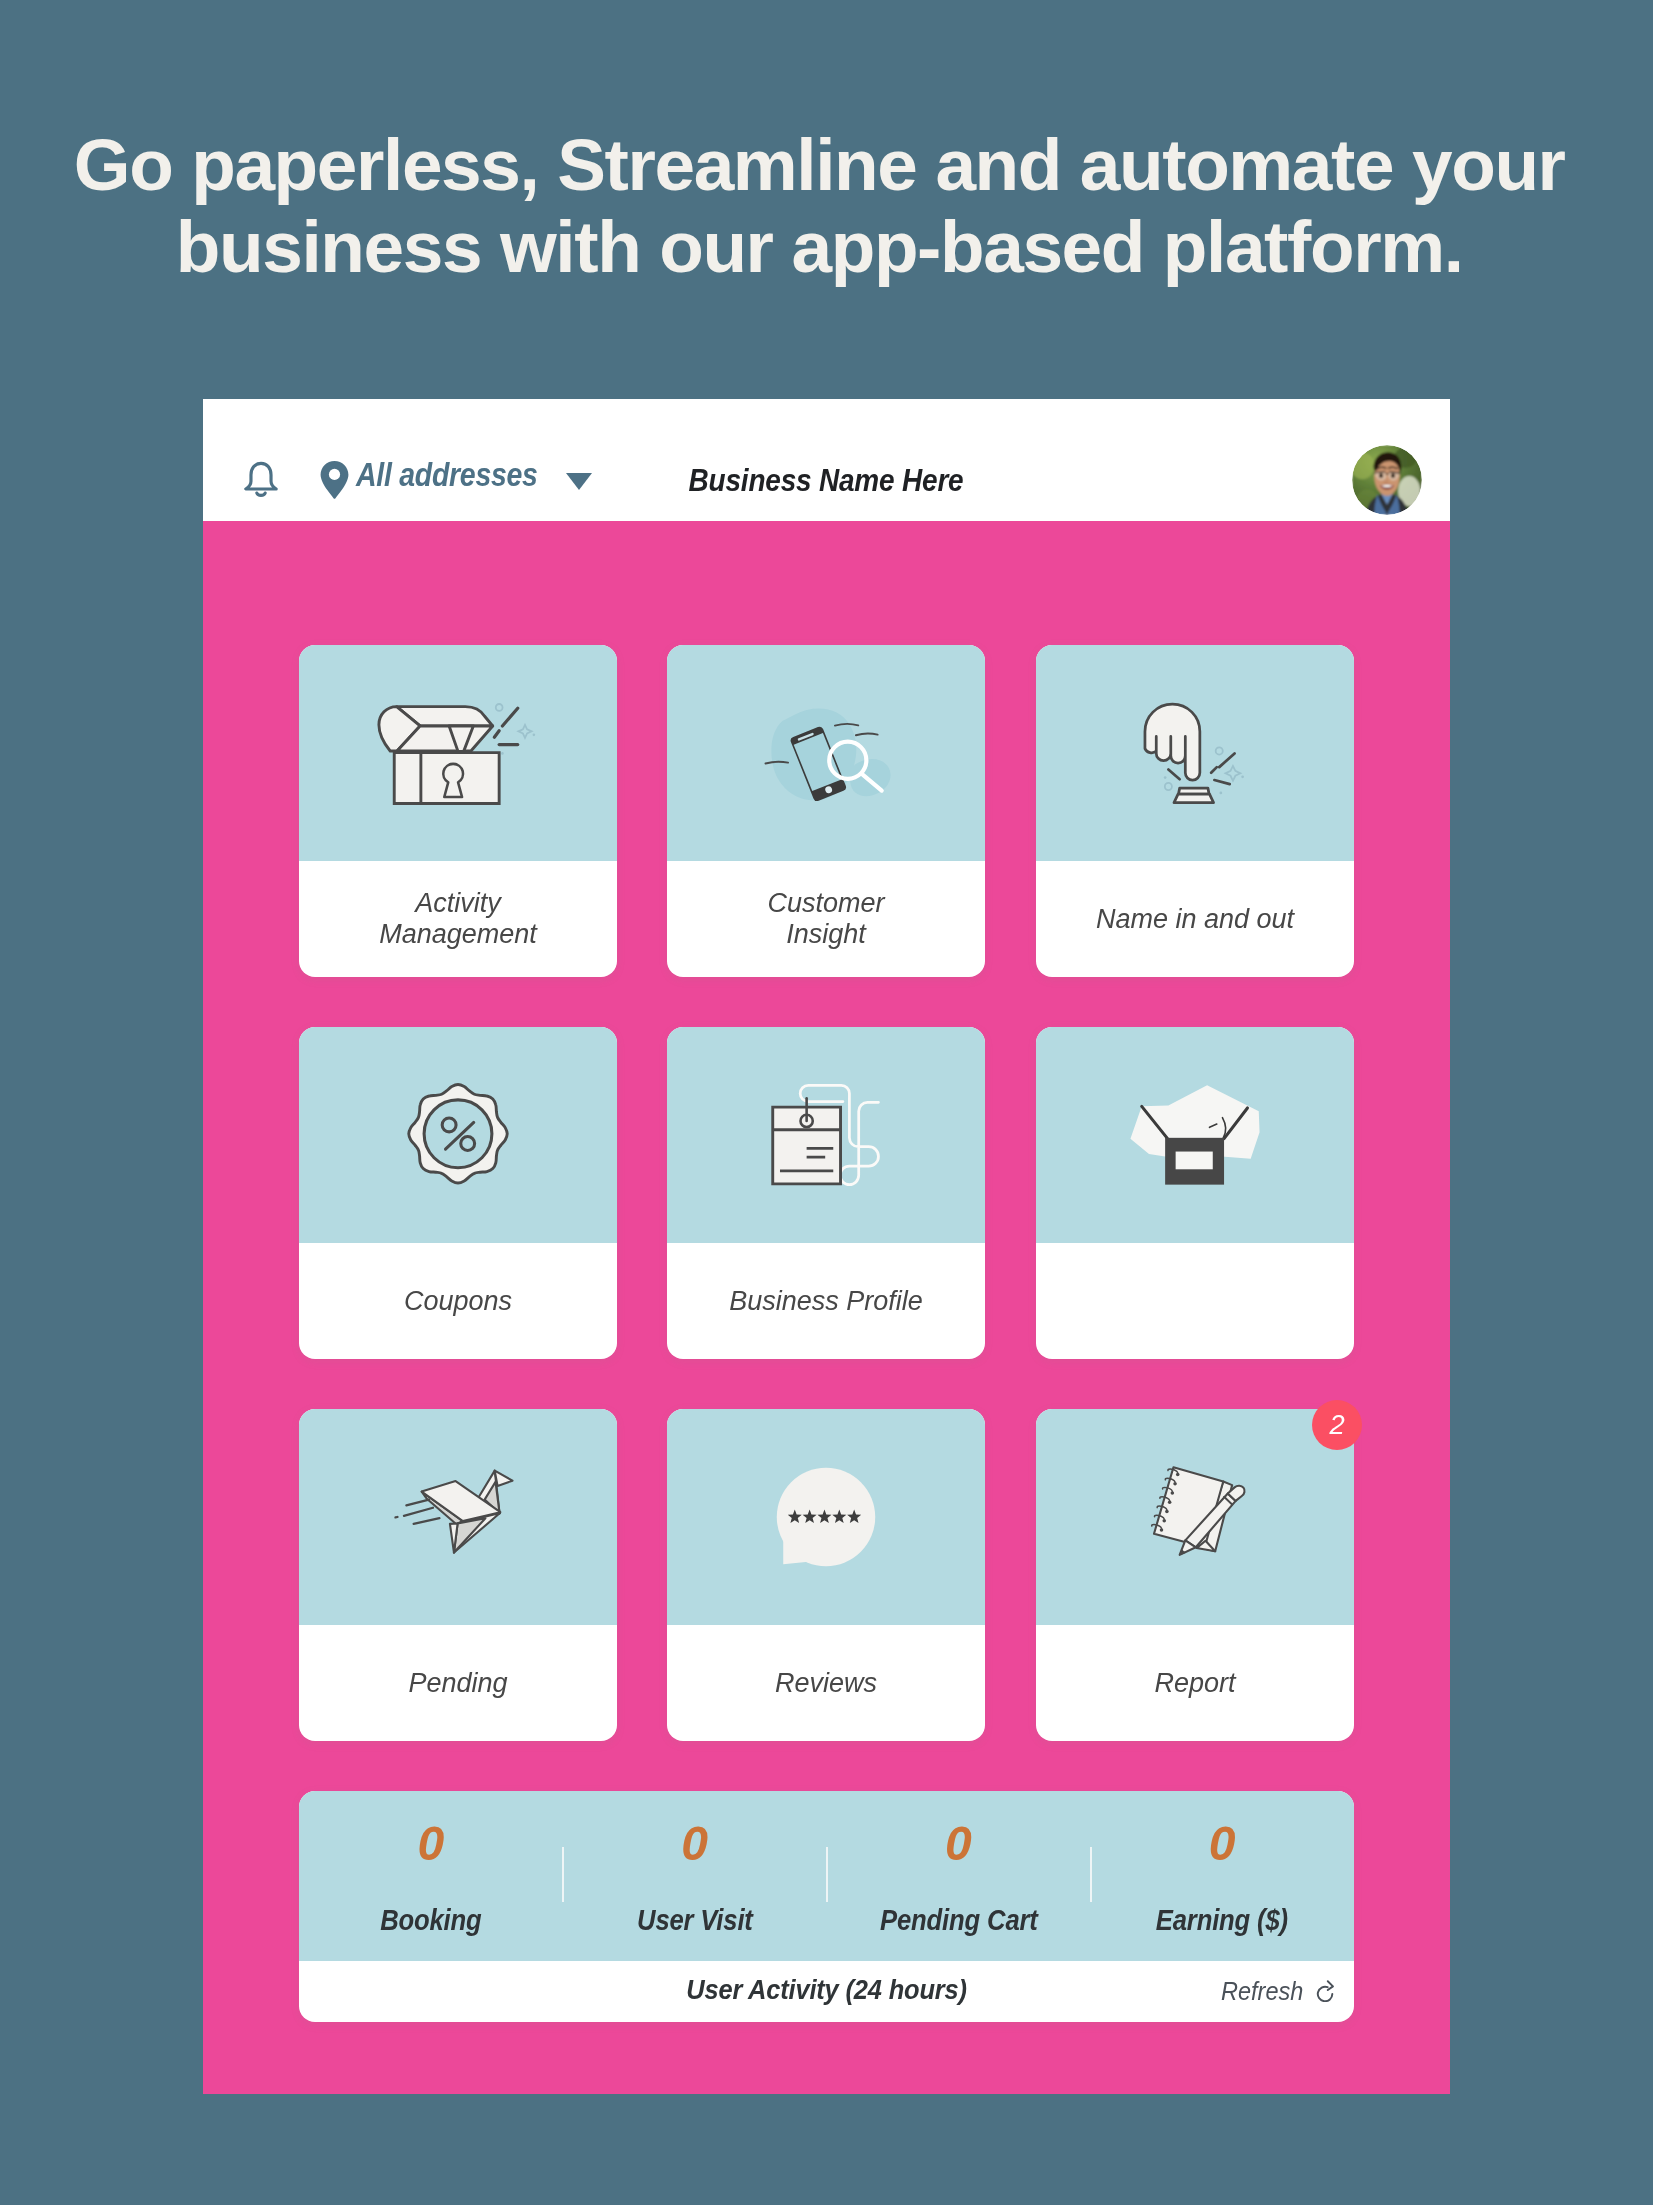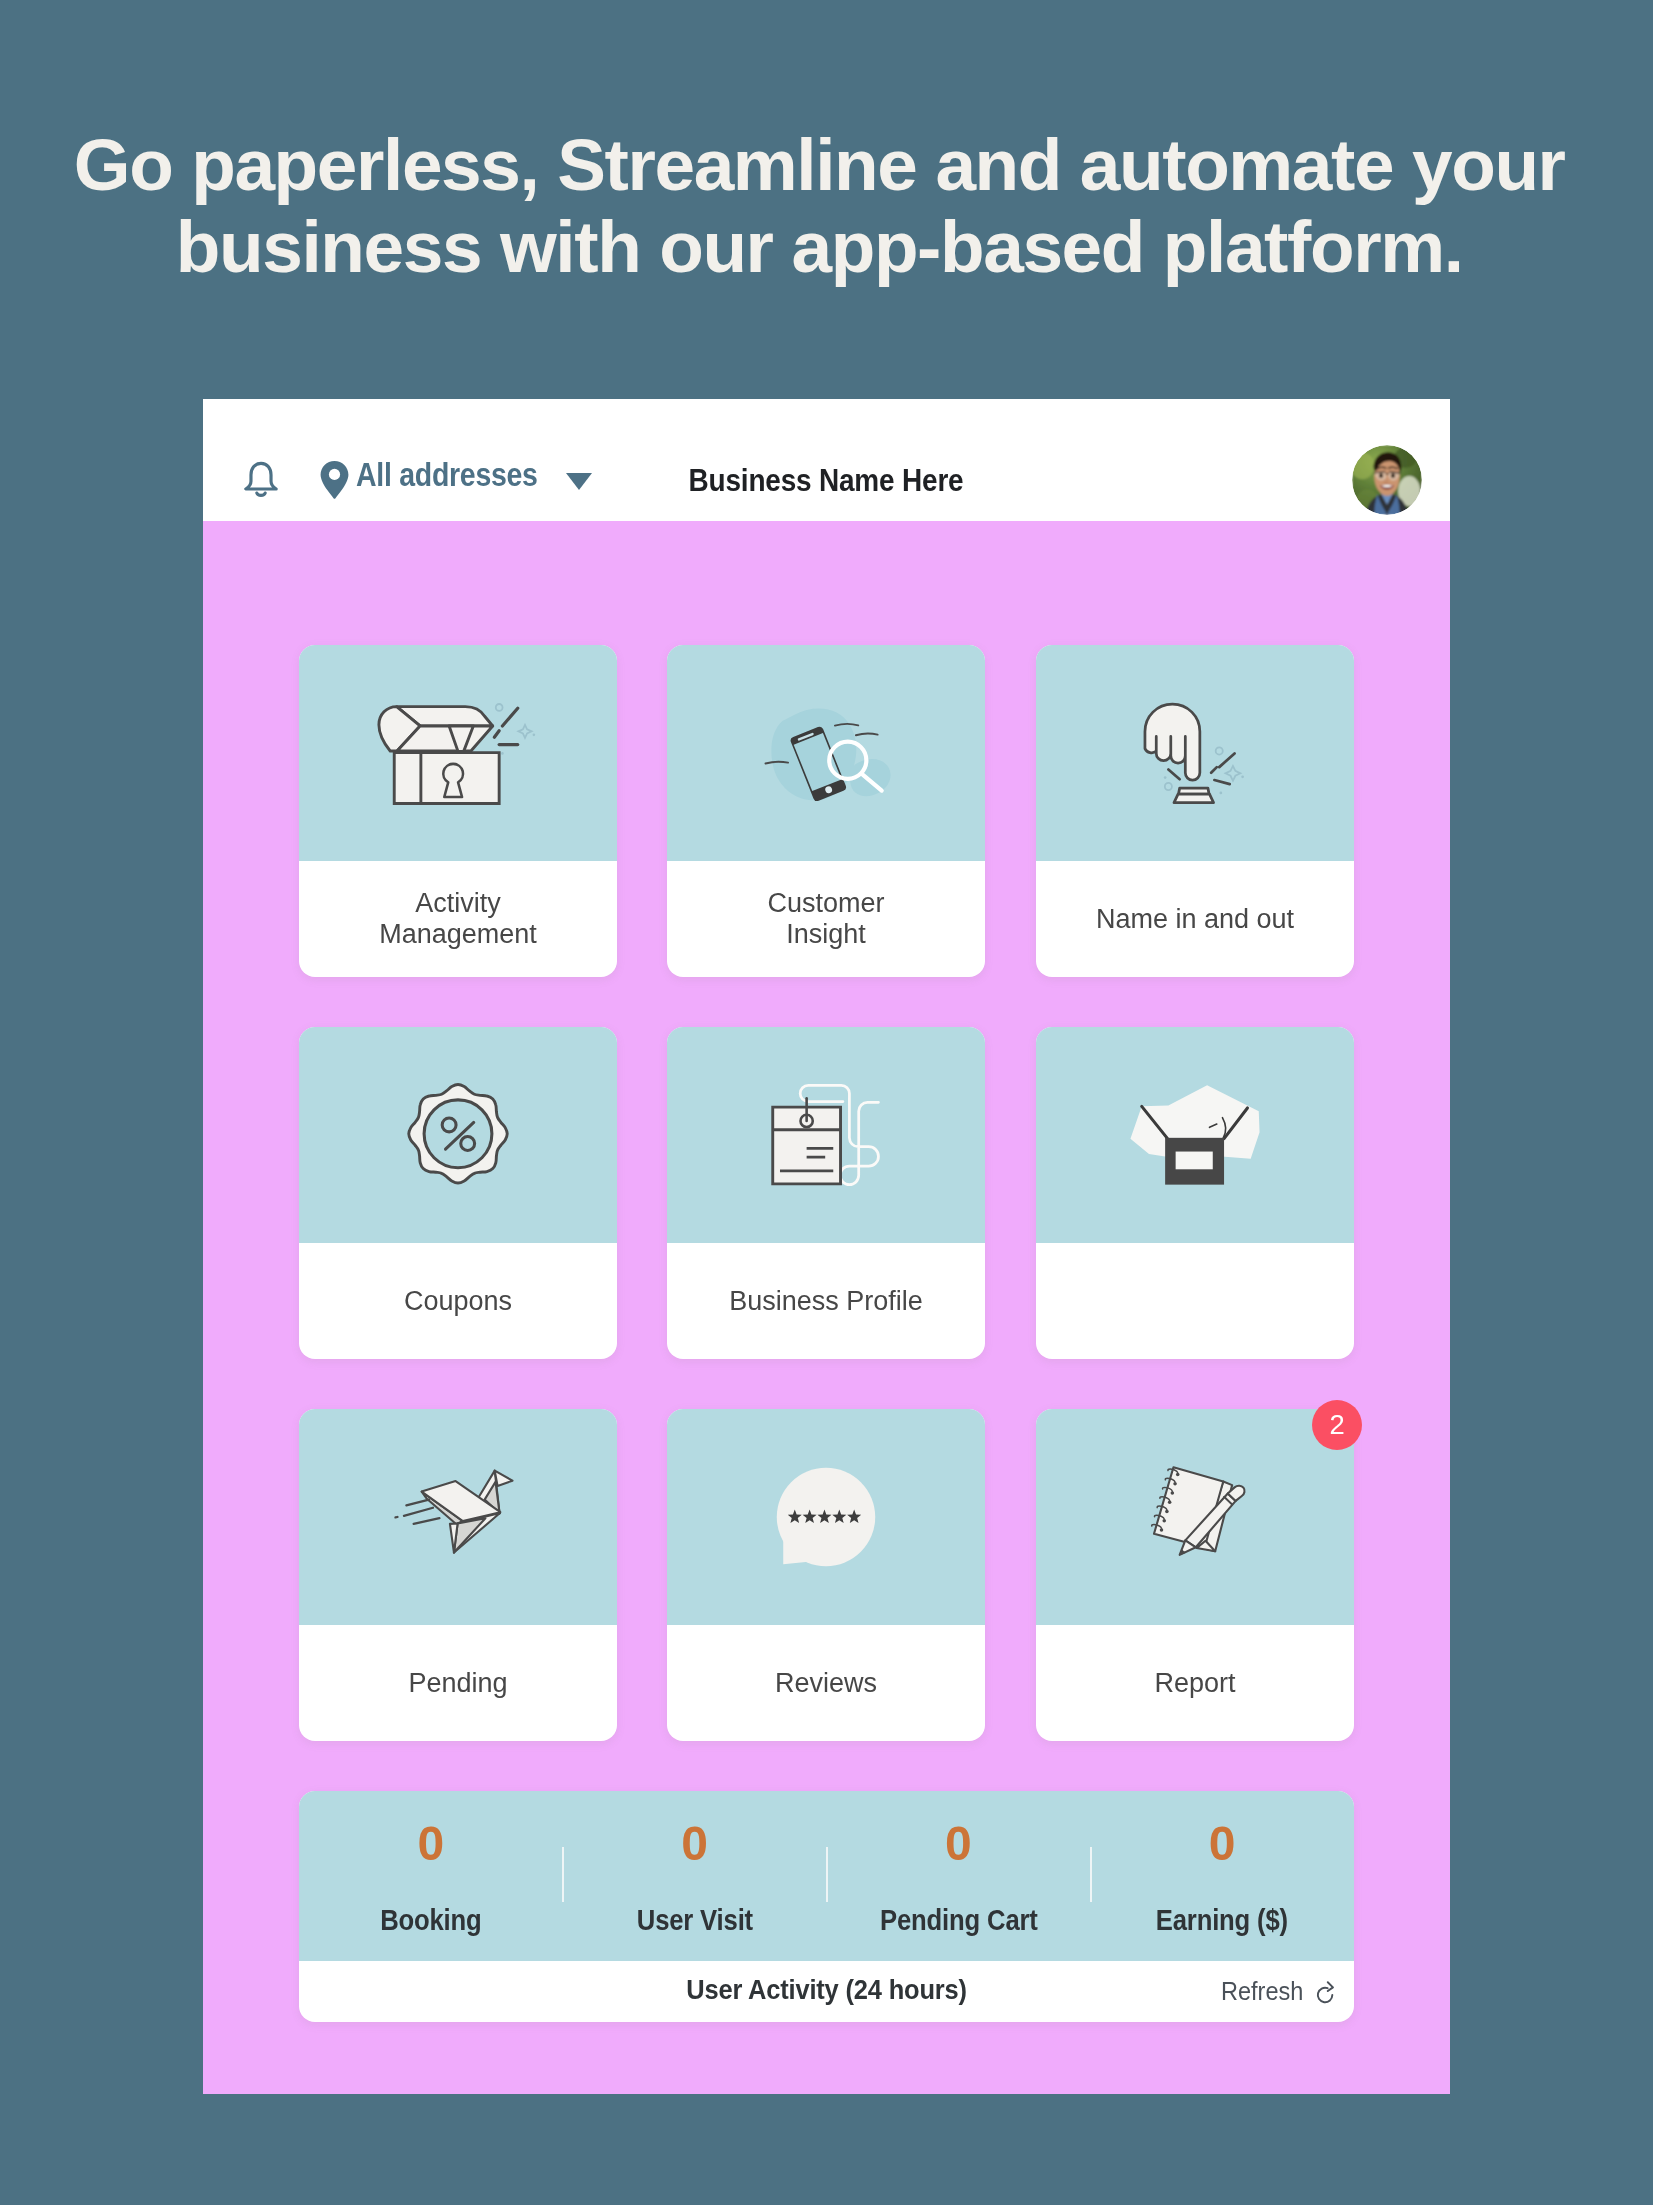--- a/index.html
+++ b/index.html
@@ -7,21 +7,21 @@
   body{width:1653px;height:2205px;background:#4c7183;
        font-family:"Liberation Sans",sans-serif;overflow:hidden;position:relative;}
 
   
   .promo-title{position:absolute;left:-7.3px;top:124px;width:1653px;text-align:center;
     color:#f2f0eb;font-size:73px;font-weight:bold;line-height:82px;letter-spacing:-1.4px;}
   .promo-title .ln{display:block;}
 
   
   .phone{position:absolute;left:203px;top:399px;width:1247px;height:1695px;
-         background:#f0abfc;overflow:hidden;}
+         background:#ec4899;overflow:hidden;font-style:italic;}
 
   
   .appbar{position:absolute;left:0;top:0;width:1247px;height:122px;background:#ffffff;}
   .bell{position:absolute;left:40px;top:62px;width:36px;height:38px;}
   .pin{position:absolute;left:116px;top:61px;width:31px;height:40px;display:block;}
   .loc-text{position:absolute;left:153px;top:58px;font-size:33px;font-weight:bold;color:#4d7186;letter-spacing:-0.3px;line-height:36px;transform:scaleX(.862);transform-origin:0 0;}
   .caret{position:absolute;left:363px;top:74px;width:0;height:0;
          border-left:13.7px solid transparent;border-right:13.7px solid transparent;border-top:17px solid #4d7186;}
   .biz-name{position:absolute;left:421px;top:64px;width:404px;text-align:center;white-space:nowrap;
             font-size:31px;font-weight:bold;color:#1f2124;letter-spacing:-0.2px;line-height:36px;
@@ -46,21 +46,21 @@
   
   .stats{position:absolute;left:96px;top:1392px;width:1055px;height:231px;border-radius:16px;
          background:#ffffff;overflow:hidden;box-shadow:0 2.4px 8px rgba(140,134,124,.12);}
   .stats-top{position:absolute;left:0;top:0;width:1055px;height:170px;background:#b4dae1;display:flex;}
   .stat{flex:1;position:relative;text-align:center;}
   .stat .num{position:absolute;left:0;top:29px;width:100%;font-size:48px;font-weight:bold;color:#cc7437;line-height:48px;}
   .stat .cap{position:absolute;left:0;top:113px;width:100%;font-size:29px;font-weight:bold;color:#2f3437;letter-spacing:-0.2px;line-height:32px;transform:scaleX(.885);}
   .divider{position:absolute;top:56px;width:2.4px;height:55px;background:#eef5f6;}
   .stats-bot{position:absolute;left:0;top:170px;width:1252px;height:61px;}
   .ua-title{position:absolute;left:0;top:13px;width:1055px;text-align:center;font-size:27.4px;font-weight:bold;color:#2f3437;letter-spacing:-0.2px;line-height:31px;transform:scaleX(.93);}
-  .refresh{position:absolute;left:922px;top:17px;display:flex;align-items:center;font-size:25px;color:#4a5159;line-height:27.4px;}
+  .refresh{position:absolute;left:922px;top:17px;display:flex;align-items:flex-start;font-size:25px;color:#4a5159;line-height:27.4px;}
   .refresh svg{margin-left:7.3px;margin-top:1.6px;}
 </style>
 </head>
 <body>
 
 <div class="promo-title">
   <span class="ln">Go paperless, Streamline and automate your</span>
   <span class="ln">business with our app-based platform.</span>
 </div>
 

